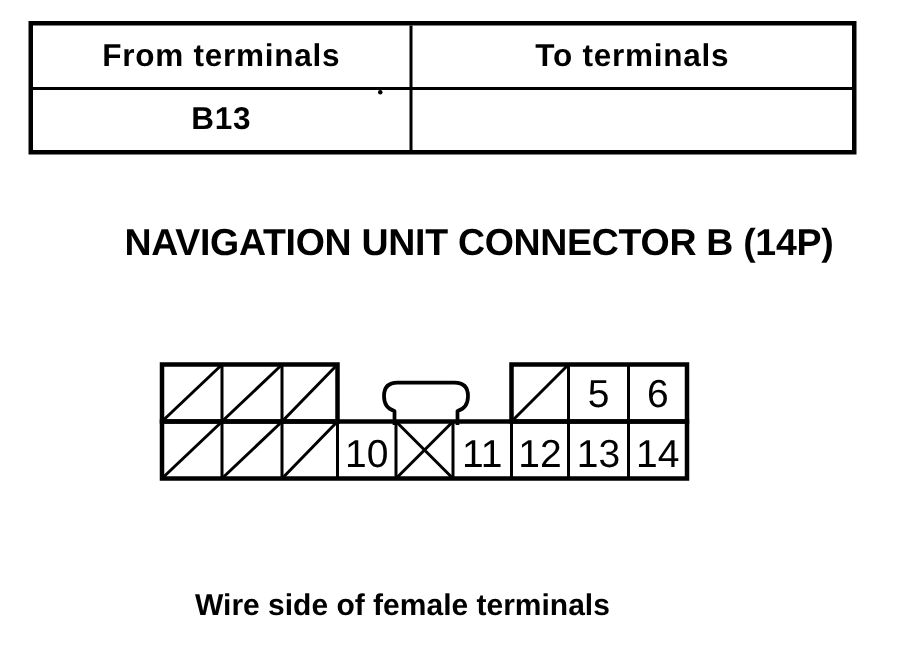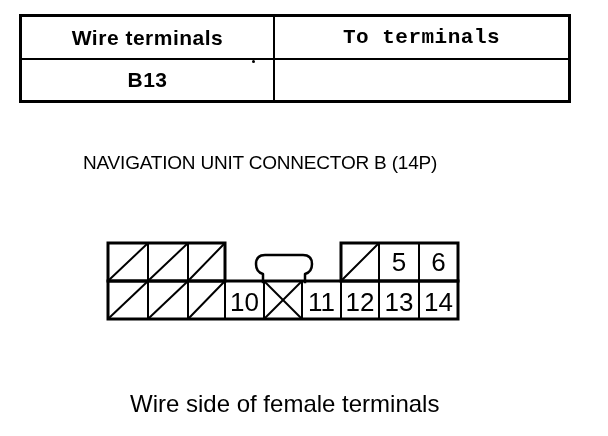--- a/index.html
+++ b/index.html
@@ -12,55 +12,55 @@
     position:absolute;left:19px;top:14px;width:552px;height:89px;
     border:3px solid #000;box-sizing:border-box;display:flex;flex-direction:column;
   }
   .trow{display:flex;flex:1;border-bottom:2px solid #000;min-height:0;}
   .trow:last-child{border-bottom:none;text-align:center;}
   .tcell{
     display:flex;align-items:center;justify-content:center;
     font-weight:bold;font-size:21px;letter-spacing:.5px;line-height:1;
   }
   .tcell.from{width:251px;border-right:2px solid #000;}
-  .tcell.to{flex:1;font-family:Liberation Mono, monospace;}
+  .tcell.to{flex:1;}
   
   .title{
-    position:absolute;left:83px;top:152px;font-size:19px;font-weight:normal;
+    position:absolute;left:83px;top:152px;font-size:25px;font-weight:bold;
     letter-spacing:-.2px;white-space:nowrap;line-height:21px;
   }
   
   .connector-svg{position:absolute;left:106px;top:241px;}
   .connector-svg line,.connector-svg rect,.connector-svg path{
     stroke:#000;fill:none;stroke-linecap:square;
   }
   .connector-svg .outer{stroke-width:3;}
   .connector-svg .inner{stroke-width:2;}
   .connector-svg .diag{stroke-width:2;stroke-linecap:round;}
   .connector-svg .latch{fill:#ffffff;stroke-width:2.5;stroke-linejoin:round;}
   .connector-svg text{
     font-family:"Liberation Sans",sans-serif;font-size:26px;fill:#000;
     text-anchor:middle;font-weight:400;
   }
   
   .caption{
-    position:absolute;left:130px;top:393px;font-size:24px;font-weight:normal;
+    position:absolute;left:130px;top:393px;font-size:20px;font-weight:bold;
     white-space:nowrap;line-height:22px;
   }
   
   .dot{position:absolute;left:252px;top:60px;width:3px;height:3px;background:#000;border-radius:50%;}
 </style>
 </head>
 <body>
 
 <div class="page">
 
   <div class="ttable">
     <div class="trow">
-      <div class="tcell from">Wire terminals</div>
+      <div class="tcell from">From terminals</div>
       <div class="tcell to">To terminals</div>
     </div>
     <div class="trow">
       <div class="tcell from">B13</div>
     </div>
   </div>
 
   <div class="dot"></div>
 
   <div class="title">NAVIGATION UNIT CONNECTOR B (14P)</div>

